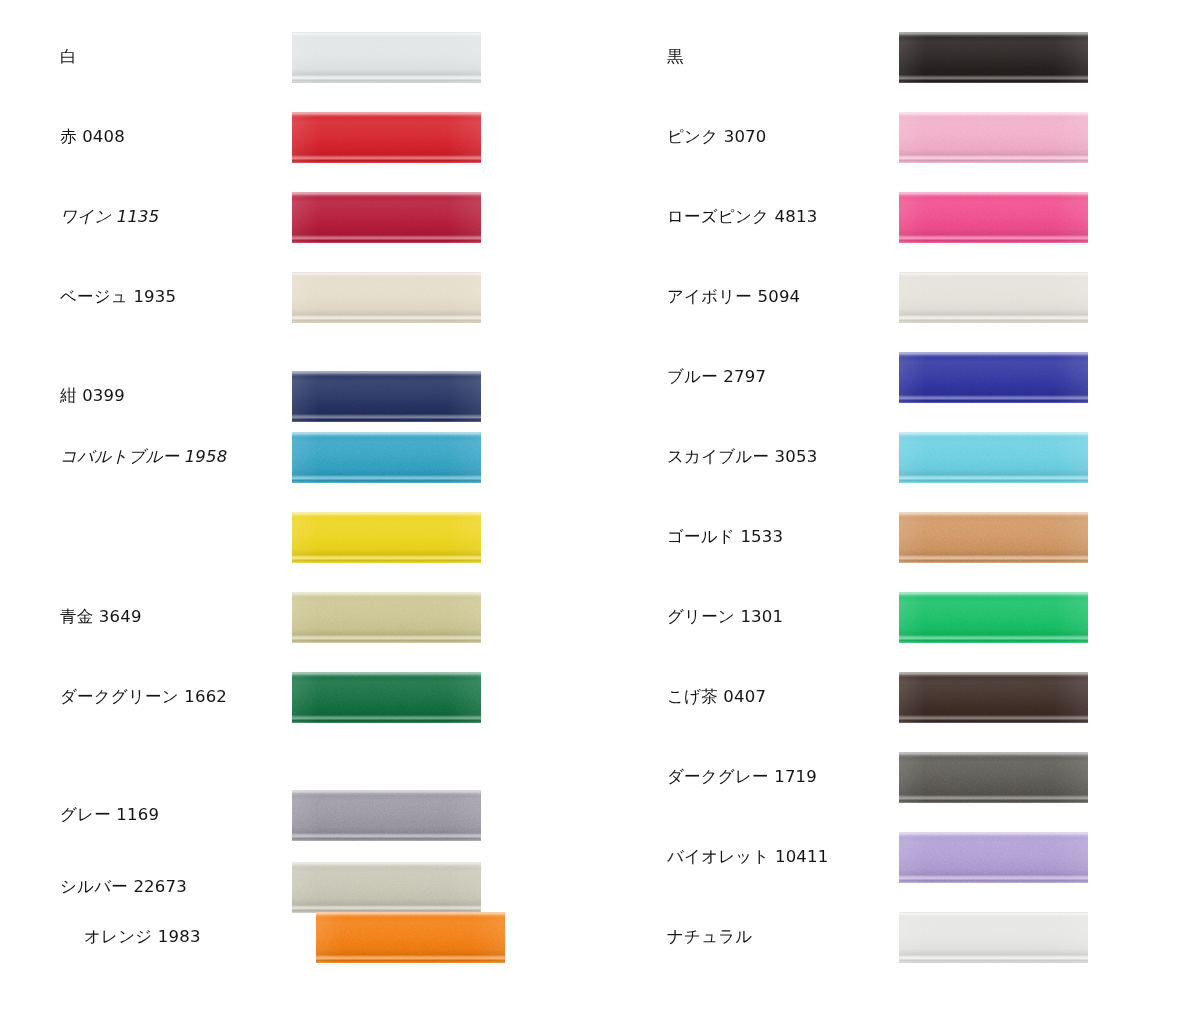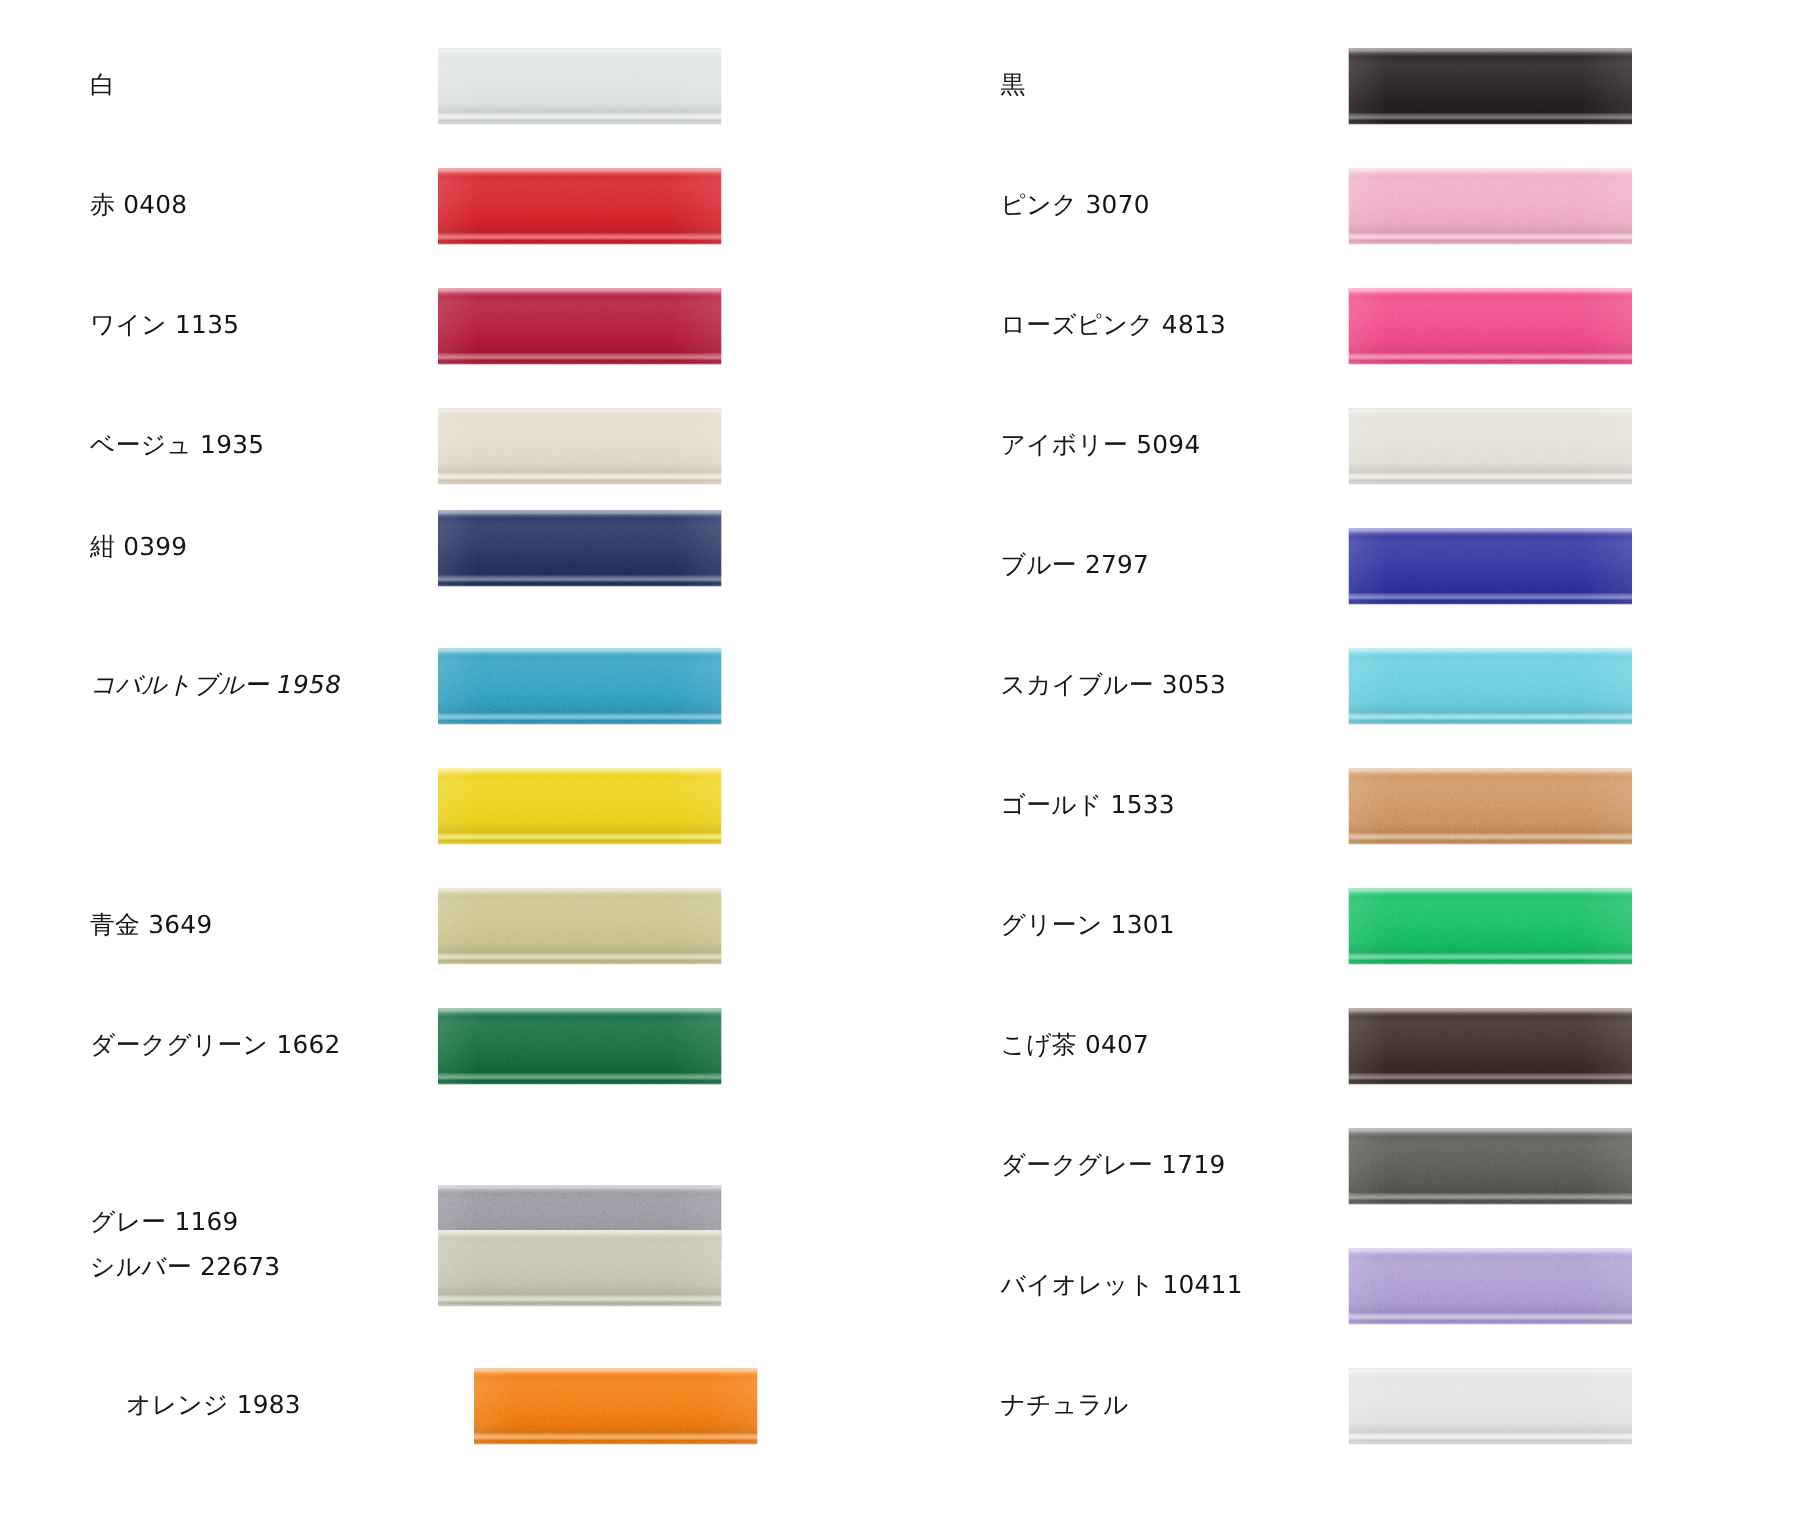--- a/index.html
+++ b/index.html
@@ -143,21 +143,21 @@
         <div class="swatch-label">赤 0408</div>
         <div class="swatch">
           <div class="base" style="background: rgb(212, 31, 40);"></div>
           <div class="grain"><svg width="100%" height="100%" preserveAspectRatio="none">
               <rect width="100%" height="100%" filter="url(#leatherGrain)" fill="#808080"></rect>
             </svg></div>
           <div class="shade"></div>
           <div class="sheen"></div>
         </div>
       </div>
-      <div class="row" style="top: 177px;">
+      <div class="row" style="top: 177px; font-style: italic;">
         <div class="swatch-label">ワイン 1135</div>
         <div class="swatch">
           <div class="base" style="background: rgb(176, 24, 52);"></div>
           <div class="grain"><svg width="100%" height="100%" preserveAspectRatio="none">
               <rect width="100%" height="100%" filter="url(#leatherGrain)" fill="#808080"></rect>
             </svg></div>
           <div class="shade"></div>
           <div class="sheen"></div>
         </div>
       </div>
@@ -166,21 +166,21 @@
         <div class="swatch pale">
           <div class="base" style="background: rgb(227, 217, 198);"></div>
           <div class="grain"><svg width="100%" height="100%" preserveAspectRatio="none">
               <rect width="100%" height="100%" filter="url(#leatherGrain)" fill="#808080"></rect>
             </svg></div>
           <div class="shade"></div>
           <div class="sheen"></div>
           <div class="edge"></div>
         </div>
       </div>
-      <div class="row" style="top: 325px;">
+      <div class="row" style="top: 356px;">
         <div class="swatch-label">紺 0399</div>
         <div class="swatch">
           <div class="base" style="background: rgb(34, 48, 92);"></div>
           <div class="grain"><svg width="100%" height="100%" preserveAspectRatio="none">
               <rect width="100%" height="100%" filter="url(#leatherGrain)" fill="#808080"></rect>
             </svg></div>
           <div class="shade"></div>
           <div class="sheen"></div>
         </div>
       </div>
@@ -231,21 +231,21 @@
         <div class="swatch-label">グレー 1169</div>
         <div class="swatch">
           <div class="base" style="background: rgb(147, 144, 156);"></div>
           <div class="grain"><svg width="100%" height="100%" preserveAspectRatio="none">
               <rect width="100%" height="100%" filter="url(#leatherGrain)" fill="#808080"></rect>
             </svg></div>
           <div class="shade"></div>
           <div class="sheen"></div>
         </div>
       </div>
-      <div class="row" style="top: 805px;">
+      <div class="row" style="top: 847px;">
         <div class="swatch-label">シルバー 22673</div>
         <div class="swatch">
           <div class="base" style="background: rgb(195, 194, 176);"></div>
           <div class="grain"><svg width="100%" height="100%" preserveAspectRatio="none">
               <rect width="100%" height="100%" filter="url(#leatherGrain)" fill="#808080"></rect>
             </svg></div>
           <div class="shade"></div>
           <div class="sheen"></div>
         </div>
       </div>

